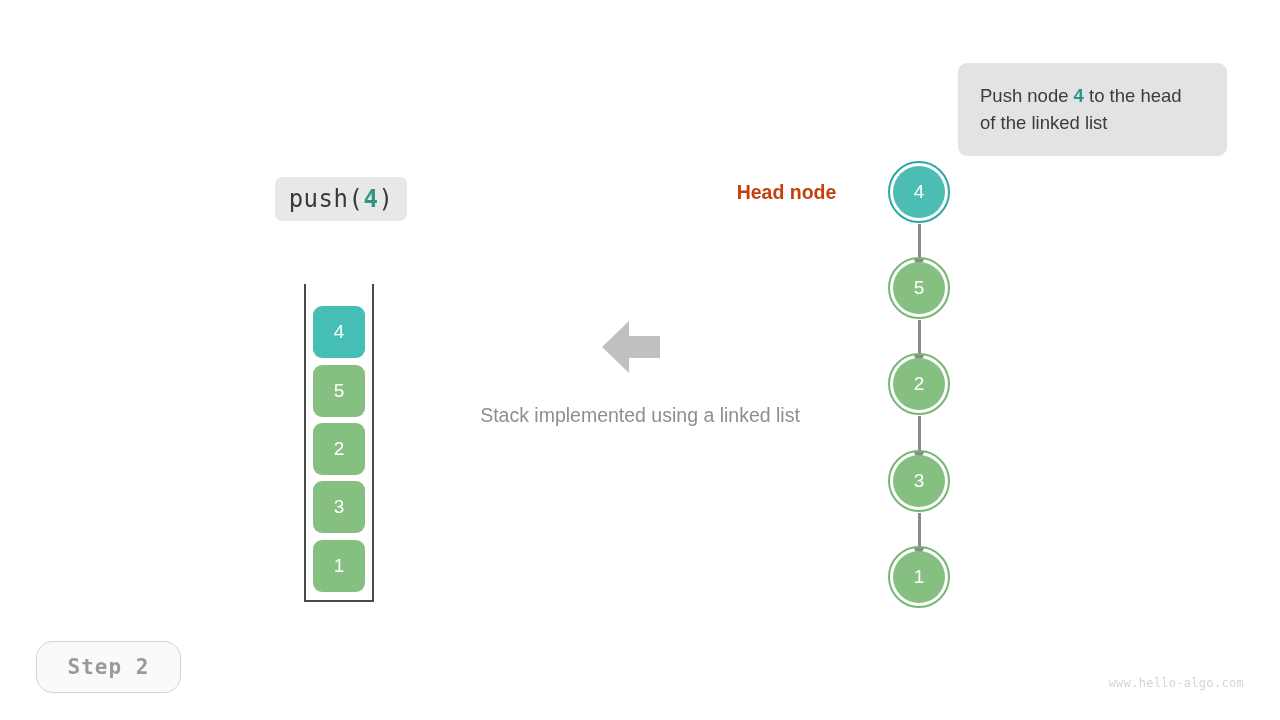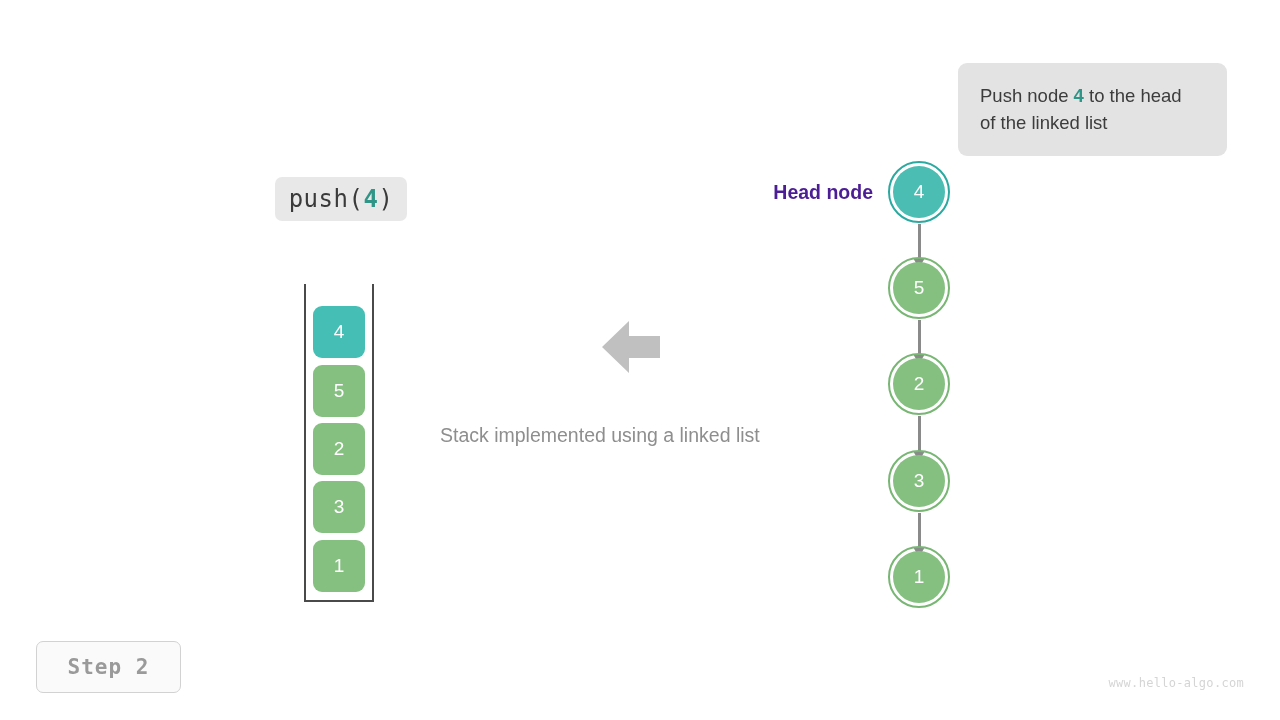--- a/index.html
+++ b/index.html
@@ -95,24 +95,23 @@
     width: 58px;
     height: 56px;
   }
 
   
   .caption {
     position: absolute;
     left: 440px;
     top: 404px;
     width: 400px;
-    text-align: left;
+    text-align: center;
     font-size: 19.5px;
     color: #8e8e8e;
-    margin-top: 20px;
   }
 
   
   .node {
     position: absolute;
     width: 52px;
     height: 52px;
     border-radius: 50%;
     display: flex;
     align-items: center;
@@ -126,23 +125,23 @@
     width: 62px;
     height: 62px;
     border-radius: 50%;
     border: 2px solid transparent;
     box-sizing: border-box;
   }
   .node-label {
     position: absolute;
     font-size: 19.5px;
     font-weight: bold;
-    color: #4c1d95;
+    color: #c2410c;
     white-space: nowrap;
-    text-align: right;
+    text-align: center;
   }
   .connector {
     position: absolute;
     width: 3px;
     background: #8a8a8a;
   }
   .arrowhead {
     position: absolute;
     width: 0;
     height: 0;
@@ -154,21 +153,21 @@
   
   .step-badge {
     position: absolute;
     left: 36px;
     top: 641px;
     width: 145px;
     height: 52px;
     box-sizing: border-box;
     background: #fafafa;
     border: 1px solid #d2d2d2;
-    border-radius: 7px;
+    border-radius: 17px;
     display: flex;
     align-items: center;
     justify-content: center;
     font-family: "DejaVu Sans Mono", monospace;
     font-size: 21px;
     font-weight: bold;
     color: #9a9a9a;
     letter-spacing: 1px;
   }
 

